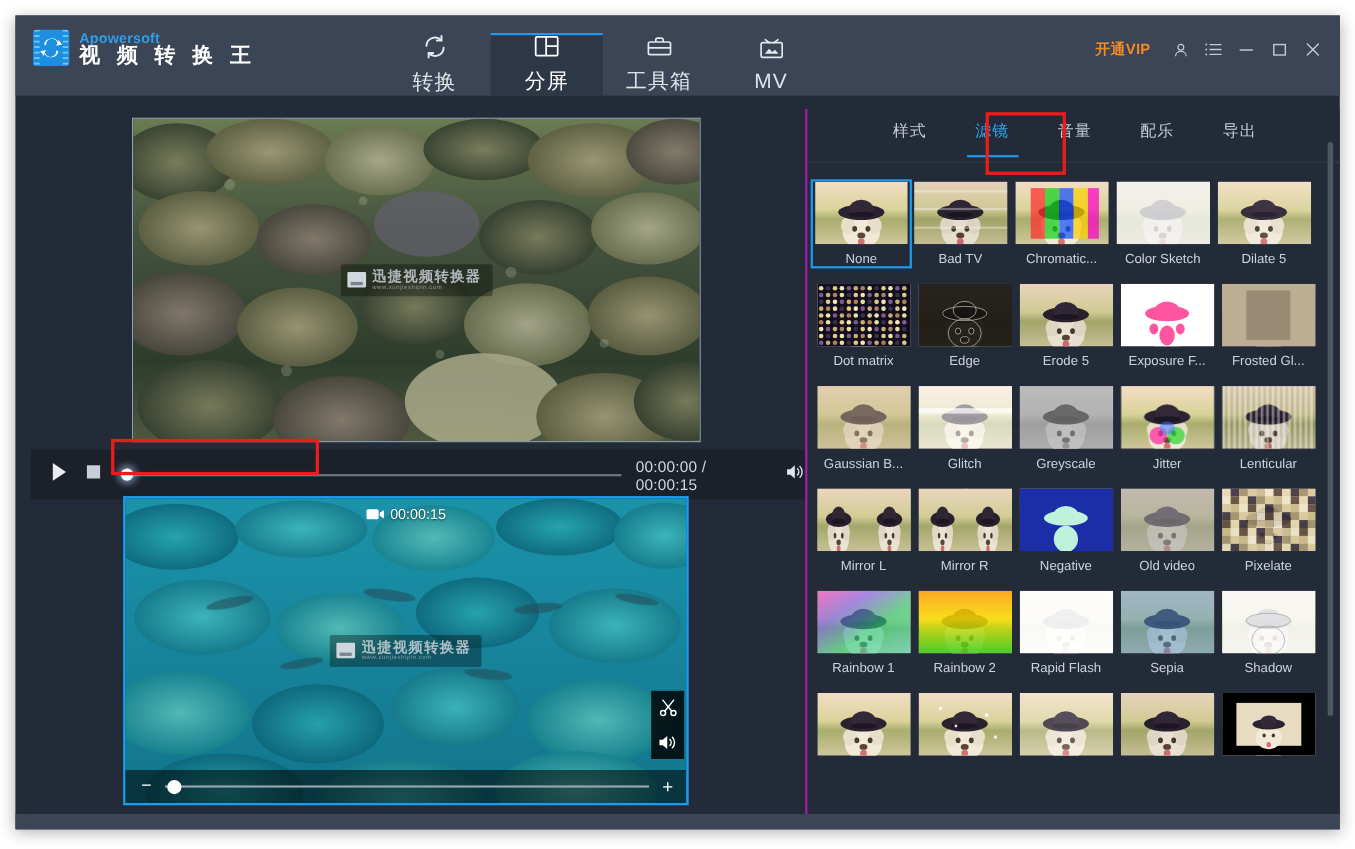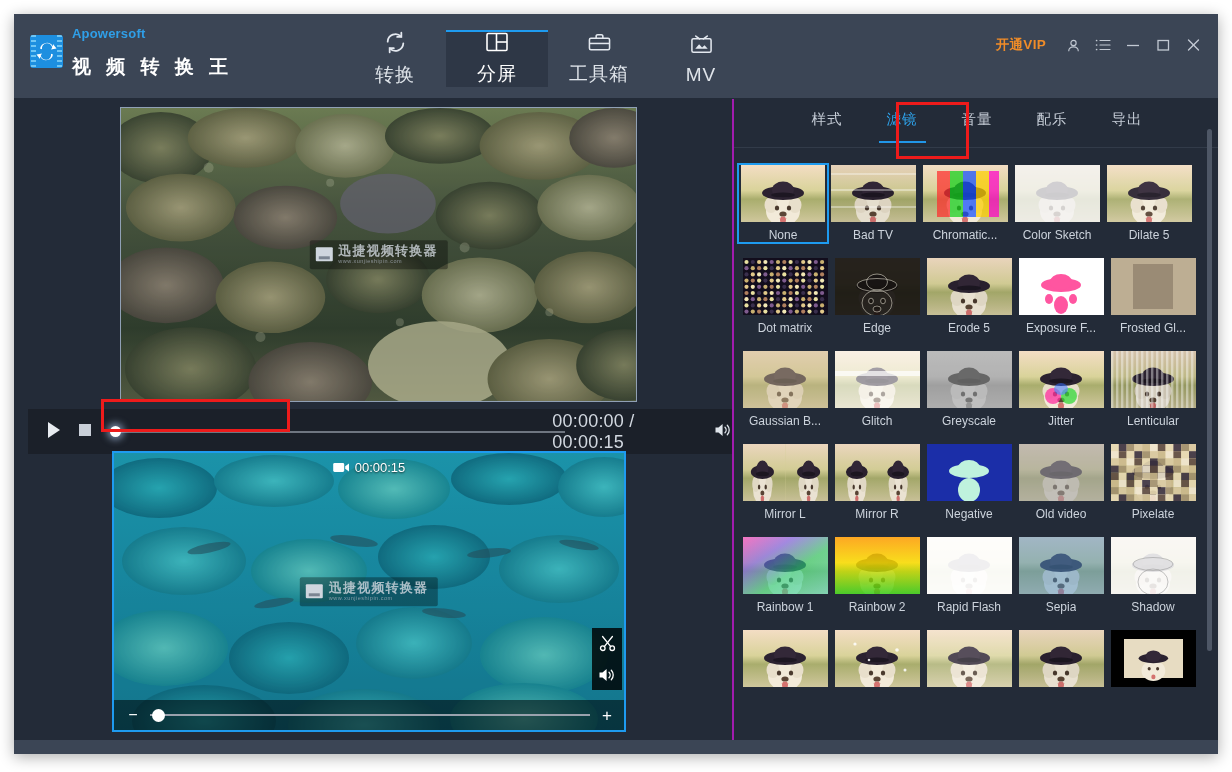--- a/index.html
+++ b/index.html
@@ -14,21 +14,21 @@
     left: 14px; top: 14px;
     width: 1204px; height: 740px;
     background: #232b38;
     box-shadow: 0 3px 14px rgba(0,0,0,0.32);
     overflow: hidden;
   }
 
   
   #titlebar {
     position: absolute; left: 0; top: 0;
-    width: 1204px; height: 84px;
+    width: 1204px; height: 73px;
     background: #3b4555;
   }
   #logo-group {
     position: absolute; left: 16px; top: 13px;
     display: flex; align-items: center;
   }
   .logo-mark {
     width: 33px; height: 33px; border-radius: 3px;
     background: #1d8fe0;
     position: relative; overflow: hidden;
@@ -46,21 +46,21 @@
   .logo-mark .arrows {
     position:absolute; left:0; top:0; width:33px; height:33px;
   }
   .logo-text { margin-left: 9px; line-height: 1; }
   .logo-brand {
     color: #2f9fe8; font-size: 13px; font-weight: bold;
     letter-spacing: .2px; display:block;
   }
   .logo-cn {
     color: #ffffff; font-size: 19px; font-weight: bold;
-    letter-spacing: 5px; display:block; margin-top: 17px;
+    letter-spacing: 5px; display:block; margin-top: 0;
   }
 
   
   #navtabs {
     position: absolute; left: 330px; top: 16px;
     height: 57px; display: flex;
   }
   .navtab {
     width: 102px; height: 57px;
     display: flex; flex-direction: column;
@@ -149,21 +149,21 @@
   #seek-track {
     position:absolute; left:0; top:9px; width:455px; height:2px;
     background:#6f7681;
   }
   #seek-knob {
     position:absolute; left:0px; top:4px; width:11px; height:11px;
     border-radius:50%; background:#ffffff;
     box-shadow: 0 0 7px 3px rgba(190,215,255,.55);
   }
   #time-readout {
-    margin-left: 14px; color:#d2d8e0; font-size:18px;
+    margin-left: 14px; color:#d2d8e0; font-size:14px;
     font-family:"Liberation Sans", sans-serif; letter-spacing:.2px;
   }
   #btn-vol-top { margin-left: 12px; cursor:pointer; }
 
   
   #video-bottom {
     position:absolute; left: 84px; top: 352px;
     width: 514px; height: 281px;
     border: 2px solid #1e9bf0;
     background:#0b6d80; overflow:hidden;

